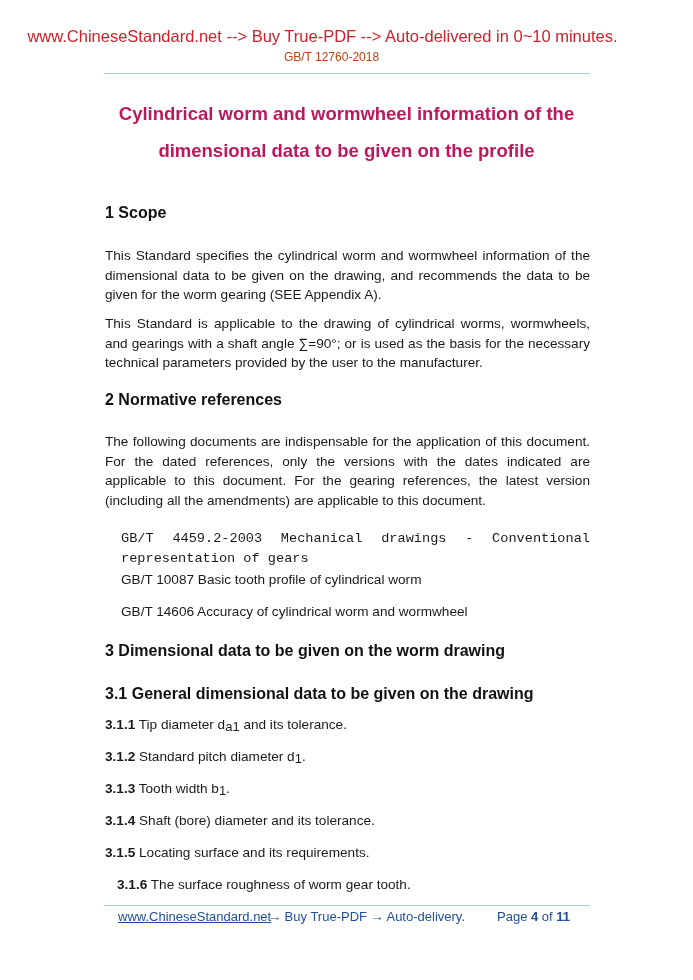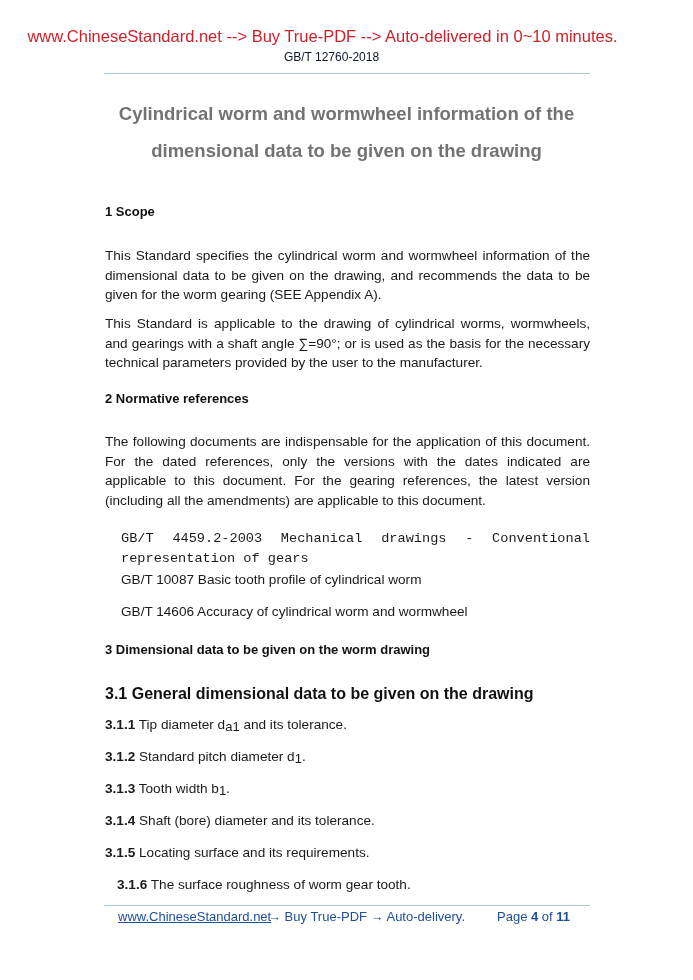--- a/index.html
+++ b/index.html
@@ -1,23 +1,23 @@
 <!DOCTYPE html>
 <html><head>
 <meta charset="utf-8">
 <style>
   html, body { margin: 0; padding: 0; background: #ffffff; }
   body { width: 693px; height: 980px; position: relative; overflow: hidden;
          font-family: "Liberation Sans", sans-serif; color: #1a1a1a; }
   .abs { position: absolute; }
   .top-banner { left: 0; width: 645px; top: 27px; text-align: center; color: #d0202a; font-size: 16.5px; }
-  .std-no { left: 0; width: 663px; top: 50px; text-align: center; color: #0f172a; font-size: 12px; }
+  .std-no { left: 0; width: 663px; top: 50px; text-align: center; color: #c2410c; font-size: 12px; }
   .hr-top { left: 104px; width: 486px; top: 73px; height: 1px; background: #a9c8de; }
-  .title { left: 0; width: 693px; text-align: center; font-weight: bold; font-size: 18.5px; color: #737373; }
-  .h1 { left: 105px; font-weight: bold; font-size: 13px; color: #111; }
+  .title { left: 0; width: 693px; text-align: center; font-weight: bold; font-size: 18.5px; color: #be185d; }
+  .h1 { left: 105px; font-weight: bold; font-size: 16px; color: #111; }
   .para { left: 105px; width: 485px; font-size: 13.6px; line-height: 19.5px; text-align: justify; color: #1a1a1a; }
   .ref { left: 121px; width: 469px; font-size: 13.6px; line-height: 19.5px; text-align: justify; color: #1a1a1a; }
   .h2 { left: 105px; font-weight: bold; font-size: 16px; color: #111; }
   .item { left: 105px; font-size: 13.6px; color: #1a1a1a; }
   .item b { font-weight: bold; }
   sub { font-size: 13px; vertical-align: -2px; }
   .hr-bot { left: 104px; width: 486px; top: 905px; height: 1px; background: #a9c8de; }
   .footer { top: 909px; font-size: 13px; color: #1f4e9a; }
   .footer-link { left: 118px; text-decoration: underline; cursor: pointer; }
   .footer-rest { left: 268px; }
@@ -25,21 +25,21 @@
   .footer-page b { font-weight: bold; }
 </style>
 </head>
 <body>
 
 <div class="abs top-banner">www.ChineseStandard.net --&gt; Buy True-PDF --&gt; Auto-delivered in 0~10 minutes.</div>
 <div class="abs std-no">GB/T 12760-2018</div>
 <div class="abs hr-top"></div>
 
 <div class="abs title" style="top:103px;">Cylindrical worm and wormwheel information of the</div>
-<div class="abs title" style="top:140px;">dimensional data to be given on the drawing</div>
+<div class="abs title" style="top:140px;">dimensional data to be given on the profile</div>
 
 <div class="abs h1" style="top:204px;">1 Scope</div>
 <div class="abs para" style="top:246px;">This Standard specifies the cylindrical worm and wormwheel information of the dimensional data to be given on the drawing, and recommends the data to be given for the worm gearing (SEE Appendix A).</div>
 <div class="abs para" style="top:314px;">This Standard is applicable to the drawing of cylindrical worms, wormwheels, and gearings with a shaft angle ∑=90°; or is used as the basis for the necessary technical parameters provided by the user to the manufacturer.</div>
 
 <div class="abs h1" style="top:391px;">2 Normative references</div>
 <div class="abs para" style="top:432px;">The following documents are indispensable for the application of this document. For the dated references, only the versions with the dates indicated are applicable to this document. For the gearing references, the latest version (including all the amendments) are applicable to this document.</div>
 <div class="abs ref" style="top:529px;font-family:Liberation Mono, monospace;">GB/T 4459.2-2003 Mechanical drawings - Conventional representation of gears</div>
 <div class="abs ref" style="top:570px;">GB/T 10087 Basic tooth profile of cylindrical worm</div>
 <div class="abs ref" style="top:602px;">GB/T 14606 Accuracy of cylindrical worm and wormwheel</div>

